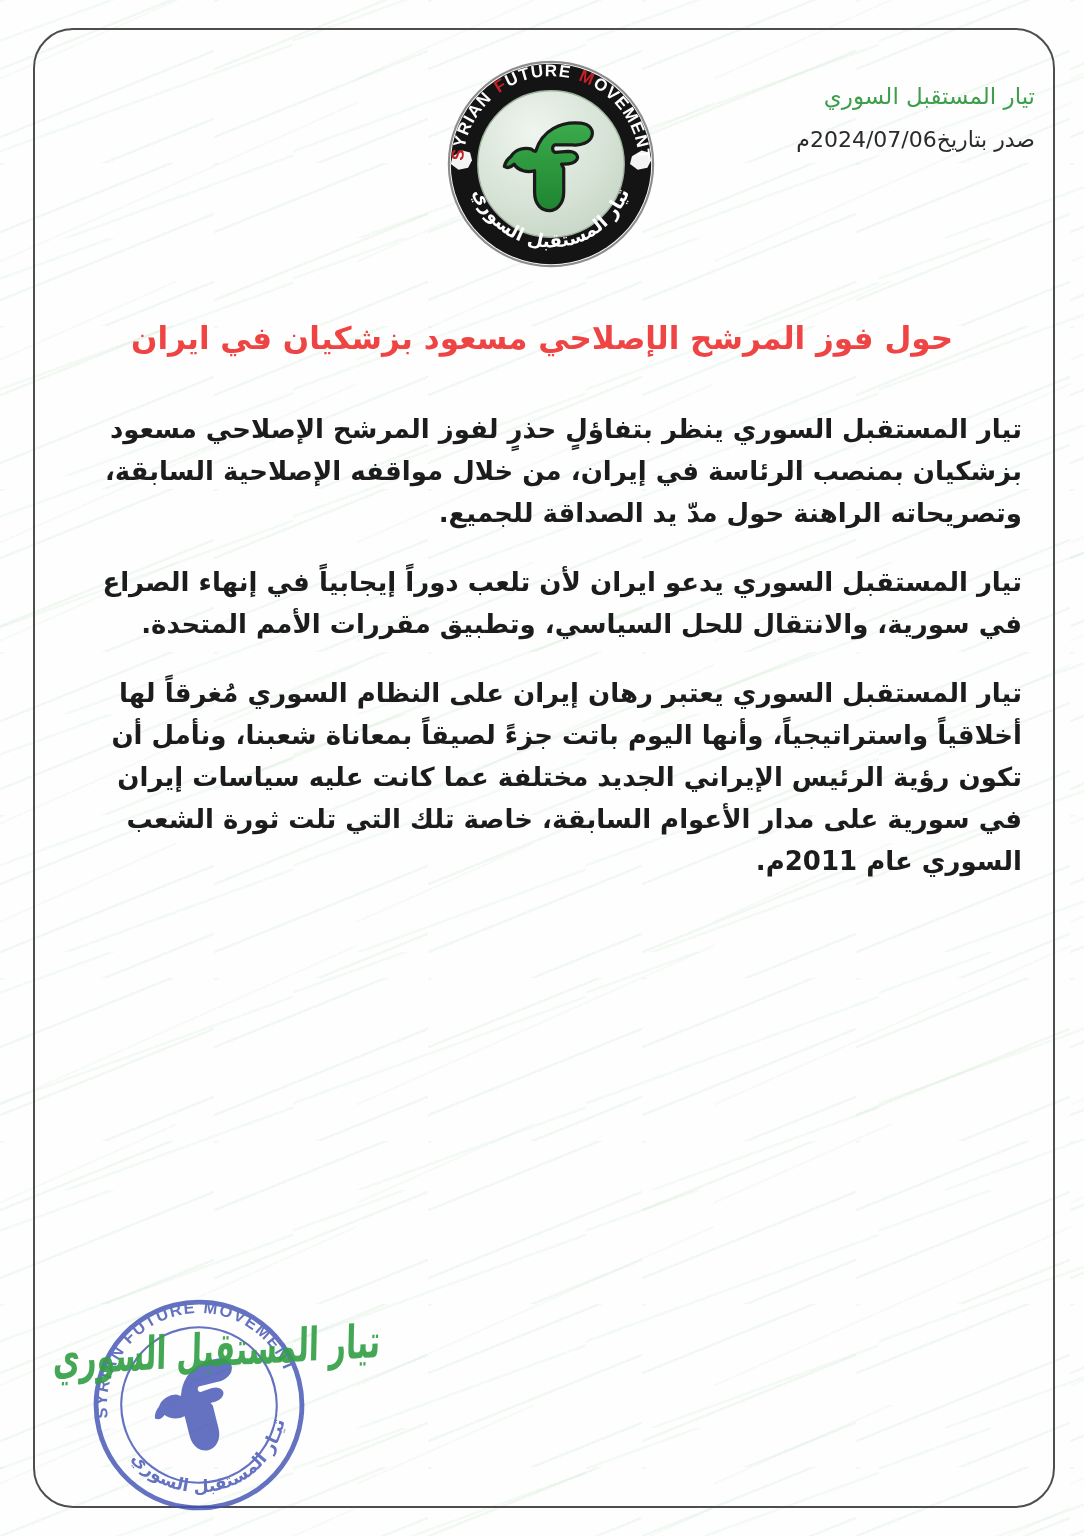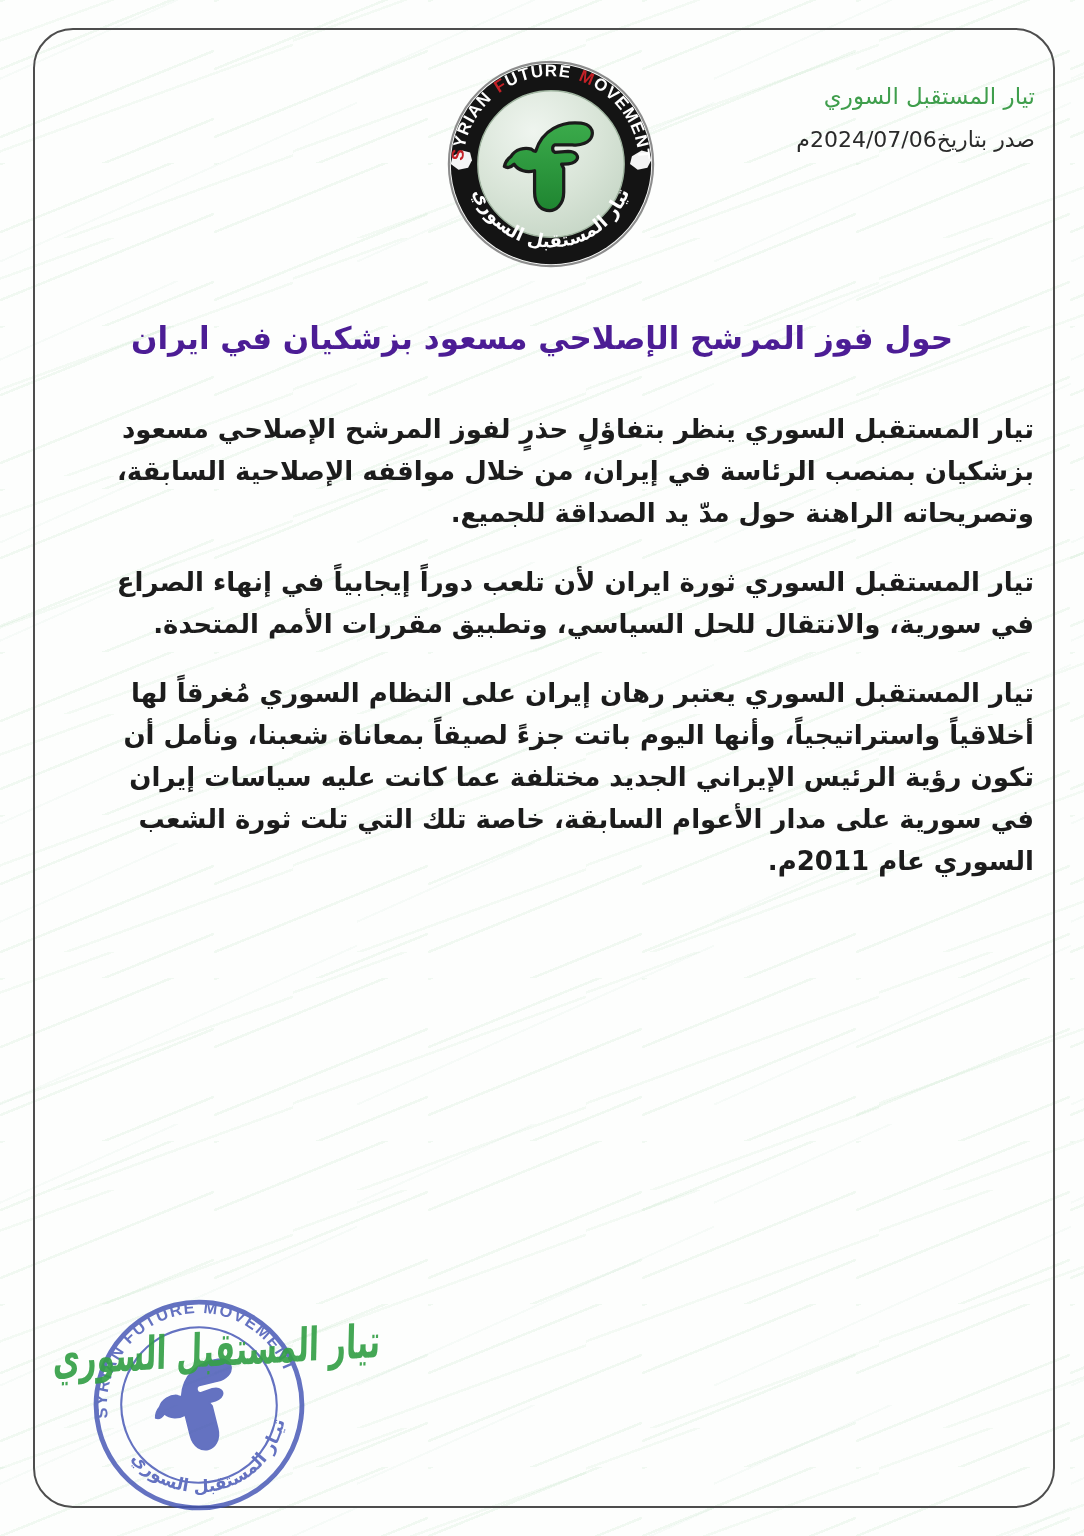--- a/index.html
+++ b/index.html
@@ -24,29 +24,29 @@
   .logo{position:absolute;left:445px;top:58px;width:212px;height:212px;}
   .header-meta{
     position:absolute;top:74px;right:49px;width:330px;
     direction:rtl;text-align:right;
     font-size:22px;line-height:44px;color:#2a2a2a;
   }
   .header-meta .org{color:#3f9e4c;font-size:23px;}
   .title{
     position:absolute;top:320px;left:60px;right:60px;
     direction:rtl;text-align:center;
-    font-size:31px;font-weight:bold;color:#4c1d95;
+    font-size:31px;font-weight:bold;color:#ef4444;
     letter-spacing:-0.5px;
   }
   .content{
     position:absolute;top:408px;left:78px;right:50px;
     direction:rtl;text-align:right;
     font-size:26px;font-weight:bold;line-height:42px;color:#1c1c1c;
   }
-  .content p{margin:0 0 27px 0;}
+  .content p{margin:0 12px 27px 0;}
   .stamp{
     position:absolute;left:88px;top:1294px;width:222px;height:222px;
     transform:rotate(-14deg);
     opacity:.82;
   }
   .signature{
     position:absolute;left:86px;top:1330px;width:460px;
     direction:rtl;text-align:right;white-space:nowrap;
     font-size:46px;font-weight:bold;color:#35a047;
     transform:scaleX(0.64) rotate(-2deg) skewX(-4deg);
@@ -91,21 +91,21 @@
 
 <div class="header-meta">
   <div class="org">تيار المستقبل السوري</div>
   <div><span>صدر بتاريخ</span><span dir="ltr">2024/07/06</span><span>م</span></div>
 </div>
 
 <div class="title" dir="rtl">حول فوز المرشح الإصلاحي مسعود بزشكيان في ايران</div>
 
 <div class="content">
   <p>تيار المستقبل السوري ينظر بتفاؤلٍ حذرٍ لفوز المرشح الإصلاحي مسعود بزشكيان بمنصب الرئاسة في إيران، من خلال مواقفه الإصلاحية السابقة، وتصريحاته الراهنة حول مدّ يد الصداقة للجميع.</p>
-  <p>تيار المستقبل السوري ثورة ايران لأن تلعب دوراً إيجابياً في إنهاء الصراع في سورية، والانتقال للحل السياسي، وتطبيق مقررات الأمم المتحدة.</p>
+  <p>تيار المستقبل السوري يدعو ايران لأن تلعب دوراً إيجابياً في إنهاء الصراع في سورية، والانتقال للحل السياسي، وتطبيق مقررات الأمم المتحدة.</p>
   <p>تيار المستقبل السوري يعتبر رهان إيران على النظام السوري مُغرقاً لها أخلاقياً واستراتيجياً، وأنها اليوم باتت جزءً لصيقاً بمعاناة شعبنا، ونأمل أن تكون رؤية الرئيس الإيراني الجديد مختلفة عما كانت عليه سياسات إيران في سورية على مدار الأعوام السابقة، خاصة تلك التي تلت ثورة الشعب السوري عام 2011م.</p>
 </div>
 
 <svg class="stamp" viewBox="-55 -55 110 110">
   <circle r="51" fill="none" stroke="#4354b4" stroke-width="2.4"></circle>
   <circle r="38.5" fill="none" stroke="#4354b4" stroke-width="1.1"></circle>
   <text font-size="8.2" font-weight="bold" font-family="Liberation Sans, sans-serif" letter-spacing="0.8" fill="#4354b4">
     <textPath href="#arcTop" startOffset="50%" text-anchor="middle">SYRIAN FUTURE MOVEMENT</textPath>
   </text>
   <text font-size="8.6" font-weight="bold" fill="#4354b4">

